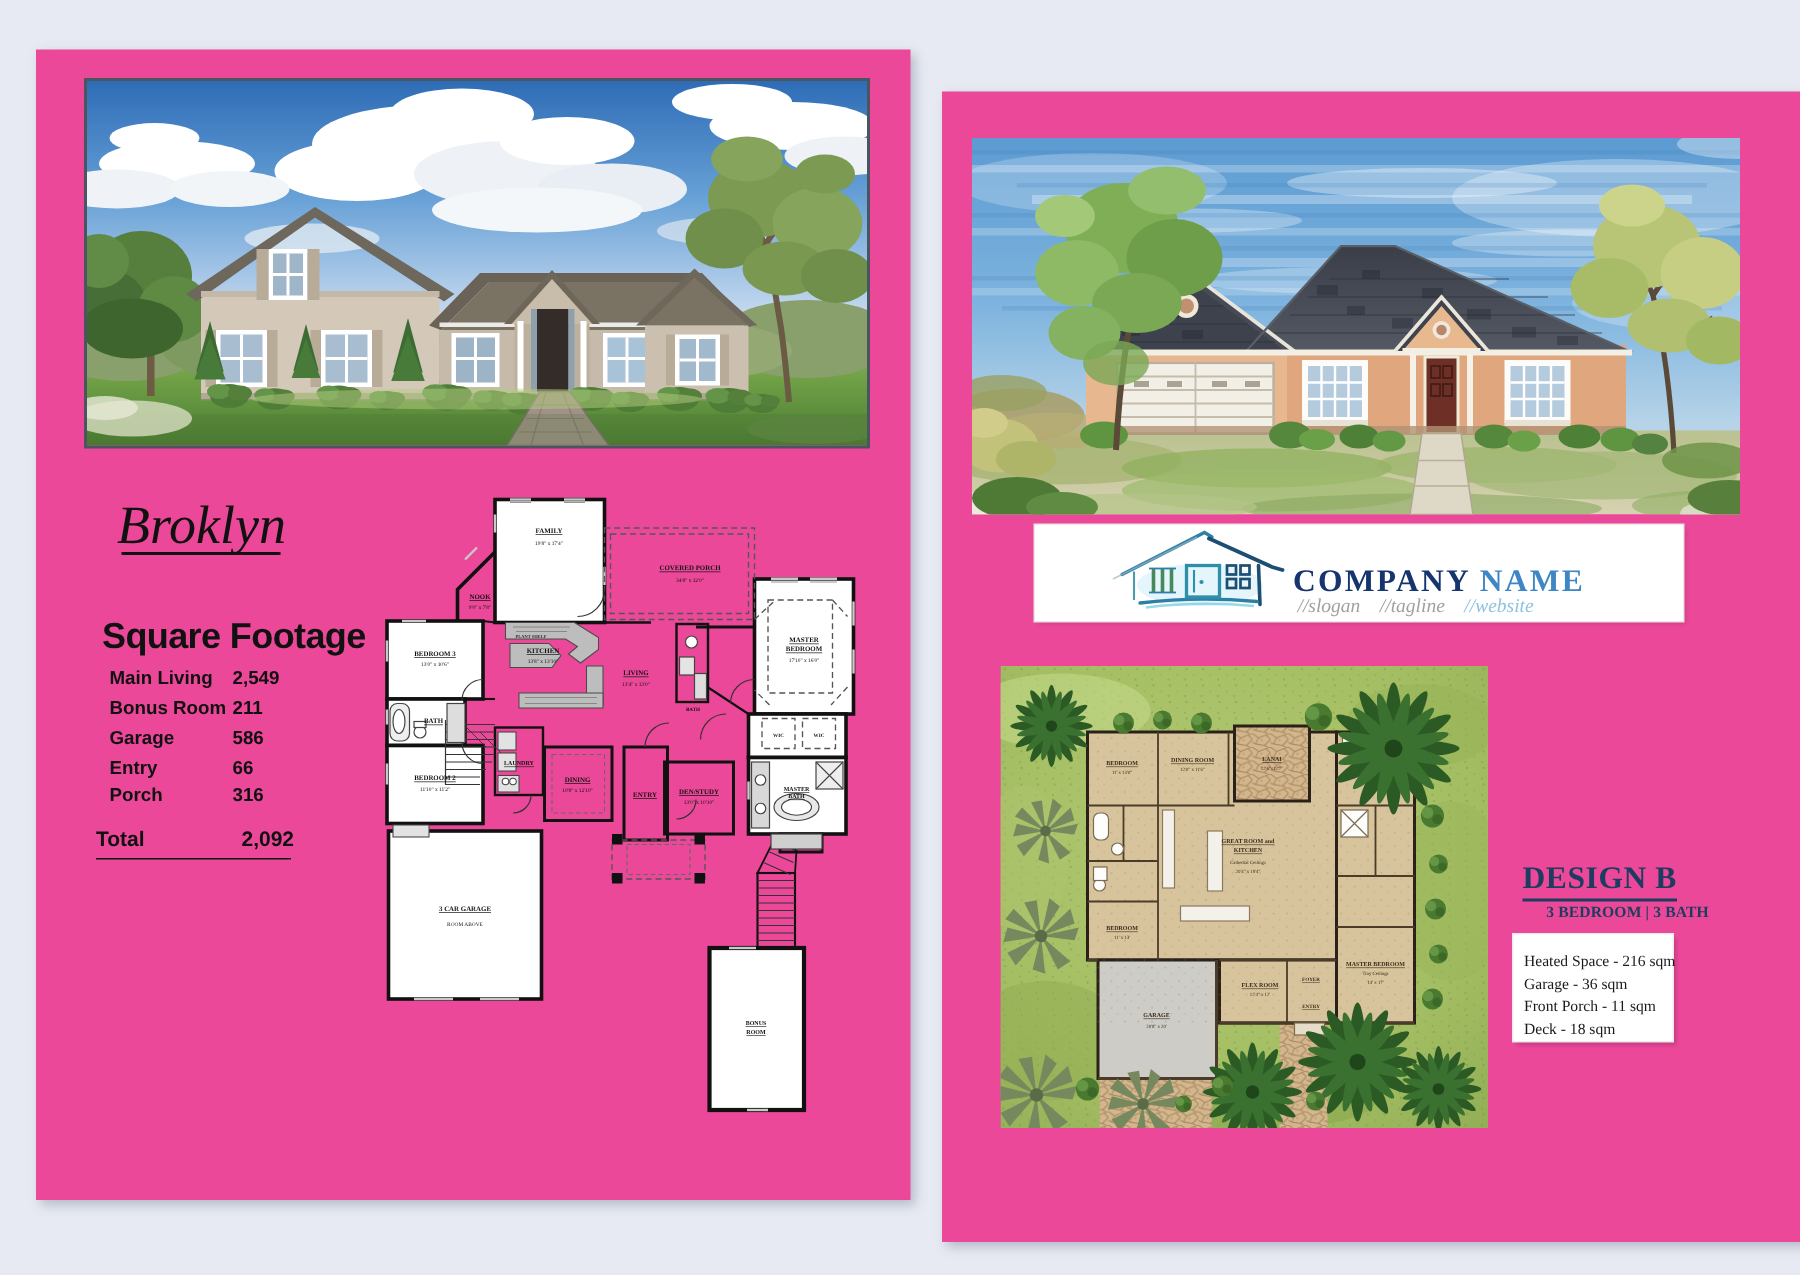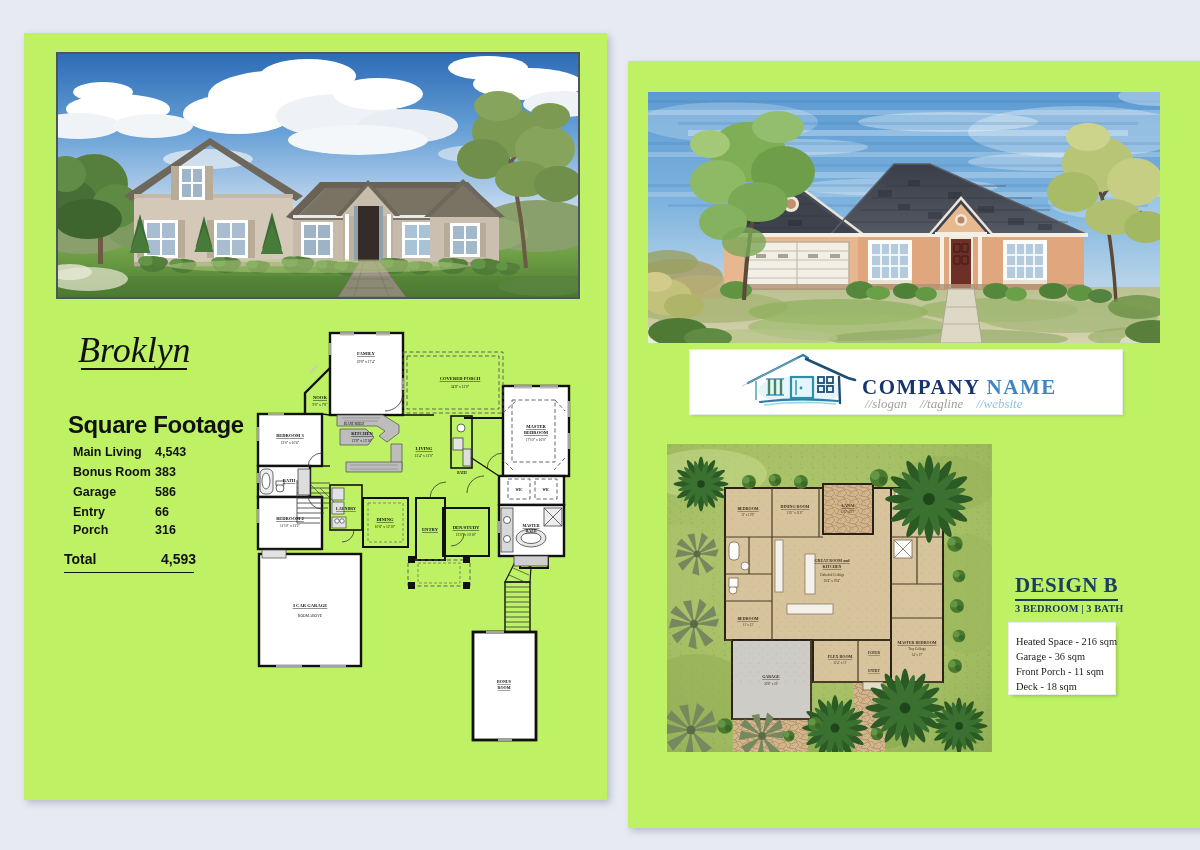--- a/index.html
+++ b/index.html
@@ -1,18 +1,18 @@
 <!DOCTYPE html>
 <html><head>
 <meta charset="utf-8">
 <style>
 html,body{margin:0;padding:0;}
 body{width:1200px;height:850px;background:#e7eaf2;position:relative;overflow:hidden;
      font-family:"Liberation Sans",sans-serif;}
-.page{position:absolute;background:#bef264;box-shadow:3px 3px 7px rgba(90,100,130,.35);}
+.page{position:absolute;background:#ec4899;box-shadow:3px 3px 7px rgba(90,100,130,.35);}
 #pageL{left:24px;top:33px;width:583px;height:767px;}
 #pageR{left:628px;top:33px;width:620px;height:767px;margin-top:28px;}
 
 #photoL{position:absolute;left:32px;top:19px;width:520px;height:243px;border:2px solid #4a5560;}
 #broklyn{position:absolute;left:54px;top:296px;width:112px;text-align:center;
   font-family:"Liberation Serif",serif;font-style:italic;font-size:36px;color:#111;}
 #broklyn .ul{display:block;border-bottom:2.2px solid #111;margin-top:-3px;width:106px;margin-left:3px;}
 #sqft{position:absolute;left:44px;top:378px;font-size:24px;font-weight:bold;color:#111;letter-spacing:-.4px;}
 .trow{position:absolute;left:49px;width:170px;font-size:12.5px;font-weight:bold;color:#111;}
 .trow .v{position:absolute;left:82px;}
@@ -20,21 +20,21 @@
   border-bottom:1.8px solid #111;padding-bottom:5px;}
 #totrow .v{position:absolute;left:97px;}
 
 #photoR{position:absolute;left:20px;top:31px;width:512px;height:251px;}
 #logoband{position:absolute;left:62px;top:289px;width:432px;height:64px;background:#fff;
   box-shadow:0 0 0 1px #e8e8e8,2px 2px 3px rgba(0,0,0,.12);}
 #designb{position:absolute;left:387px;top:512px;width:140px;color:#1d3d60;
   font-family:"Liberation Serif",serif;font-weight:bold;}
 #designb .t1{font-size:21px;letter-spacing:.4px;border-bottom:2.6px solid #1d3d60;padding-bottom:1px;
   display:inline-block;}
-#designb .t2{font-size:10.4px;margin-top:2px;letter-spacing:.1px;}
+#designb .t2{font-size:10.4px;margin-top:2px;letter-spacing:.1px;text-align:center;}
 #specbox{position:absolute;left:381px;top:562px;width:106px;height:71px;background:#fff;
   box-shadow:0 0 0 1px #ececec,2.5px 2.5px 3px rgba(0,0,0,.18);
   font-family:"Liberation Serif",serif;font-size:10.4px;color:#1a1a1a;line-height:15px;
   padding:11px 0 0 7px;box-sizing:border-box;white-space:nowrap;}
 svg{display:block;}
 .abs{position:absolute;}
 </style>
 </head>
 <body>
 <div class="page" id="pageL">
@@ -215,26 +215,26 @@
 
     <rect y="222" width="520" height="21" fill="#446f2e" opacity=".22"></rect>
     <ellipse cx="30" cy="225" rx="40" ry="12" fill="#d8ddc2" opacity=".8"></ellipse>
     <ellipse cx="12" cy="218" rx="22" ry="8" fill="#e6e9d4" opacity=".8"></ellipse>
     <ellipse cx="485" cy="232" rx="45" ry="10" fill="#5a8340" opacity=".8"></ellipse>
     <ellipse cx="260" cy="212" rx="150" ry="7" fill="#b2cc7e" opacity=".5"></ellipse>
   </svg>
   </div>
   <div id="broklyn">Broklyn<span class="ul"></span></div>
   <div id="sqft">Square Footage</div>
-  <div class="trow" style="top:412px">Main Living<span class="v">4,543</span></div>
-  <div class="trow" style="top:432px">Bonus Room<span class="v">383</span></div>
+  <div class="trow" style="top:412px">Main Living<span class="v">2,549</span></div>
+  <div class="trow" style="top:432px">Bonus Room<span class="v">211</span></div>
   <div class="trow" style="top:452px">Garage<span class="v">586</span></div>
   <div class="trow" style="top:472px">Entry<span class="v">66</span></div>
   <div class="trow" style="top:490px">Porch<span class="v">316</span></div>
-  <div id="totrow">Total<span class="v">4,593</span></div>
+  <div id="totrow">Total<span class="v">2,092</span></div>
   <svg class="abs" id="plan" style="left:0;top:0" width="583" height="767" viewBox="0 0 583 767">
     <g fill="none" stroke="#111" stroke-width="2.4">
       <rect x="306" y="300" width="73" height="82" fill="#fff"></rect>
       <path d="M306,335 L281,360 L281,381"></path>
       <rect x="234" y="381" width="64" height="52" fill="#fff"></rect>
       <rect x="234" y="433" width="52" height="31" fill="#fff"></rect>
       <rect x="234" y="464" width="64" height="52" fill="#fff"></rect>
       <rect x="235" y="521" width="102" height="112" fill="#fff"></rect>
       <rect x="479" y="353" width="66" height="90" fill="#fff"></rect>
       <rect x="475" y="443" width="65" height="29" fill="#fff"></rect>

